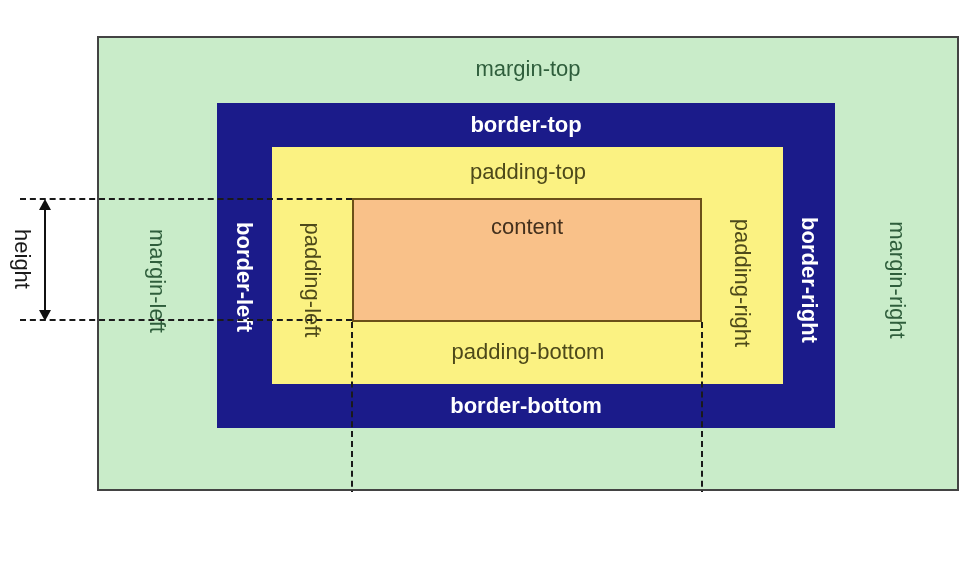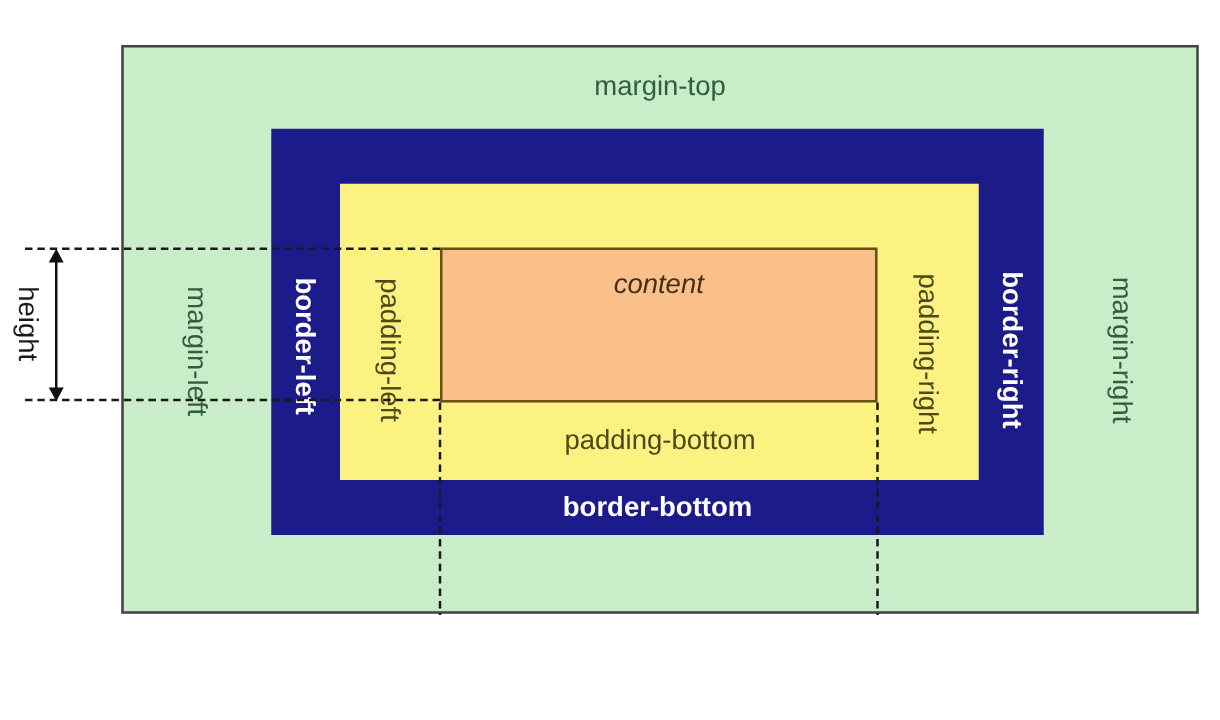--- a/index.html
+++ b/index.html
@@ -77,21 +77,23 @@
 <body>
 
 <div class="canvas">
 
   <div class="layer-box margin-box"></div>
   <div class="layer-box border-box"></div>
   <div class="layer-box padding-box"></div>
   <div class="layer-box content-box"></div>
 
   <div class="lbl margin-text" style="left:528px; top:69px;">margin-top</div>
-  <div class="lbl content-text" style="left:527px; top:227px;font-style:italic;">content</div>
+  <div class="lbl border-text" style="left:526px; top:125px;">border-top</div>
+  <div class="lbl padding-text" style="left:528px; top:172px;">padding-top</div>
+  <div class="lbl content-text" style="left:527px; top:227px;">content</div>
   <div class="lbl padding-text" style="left:528px; top:352px;">padding-bottom</div>
   <div class="lbl border-text" style="left:526px; top:406px;">border-bottom</div>
 
   <div class="lbl vert margin-text" style="left:157px; top:281px;">margin-left</div>
   <div class="lbl vert border-text" style="left:244px; top:277px;">border-left</div>
   <div class="lbl vert padding-text" style="left:312px; top:280px;">padding-left</div>
   <div class="lbl vert padding-text" style="left:742px; top:283px;">padding-right</div>
   <div class="lbl vert border-text" style="left:809px; top:280px;">border-right</div>
   <div class="lbl vert margin-text" style="left:897px; top:280px;">margin-right</div>
 

